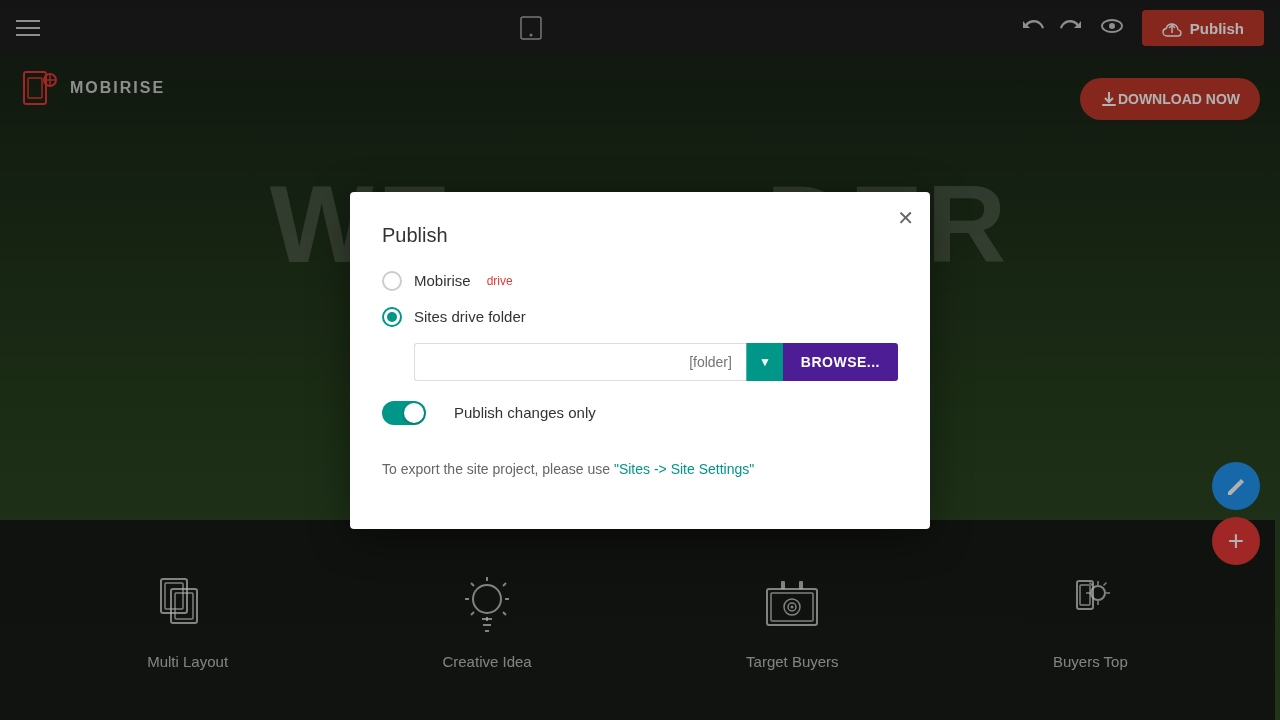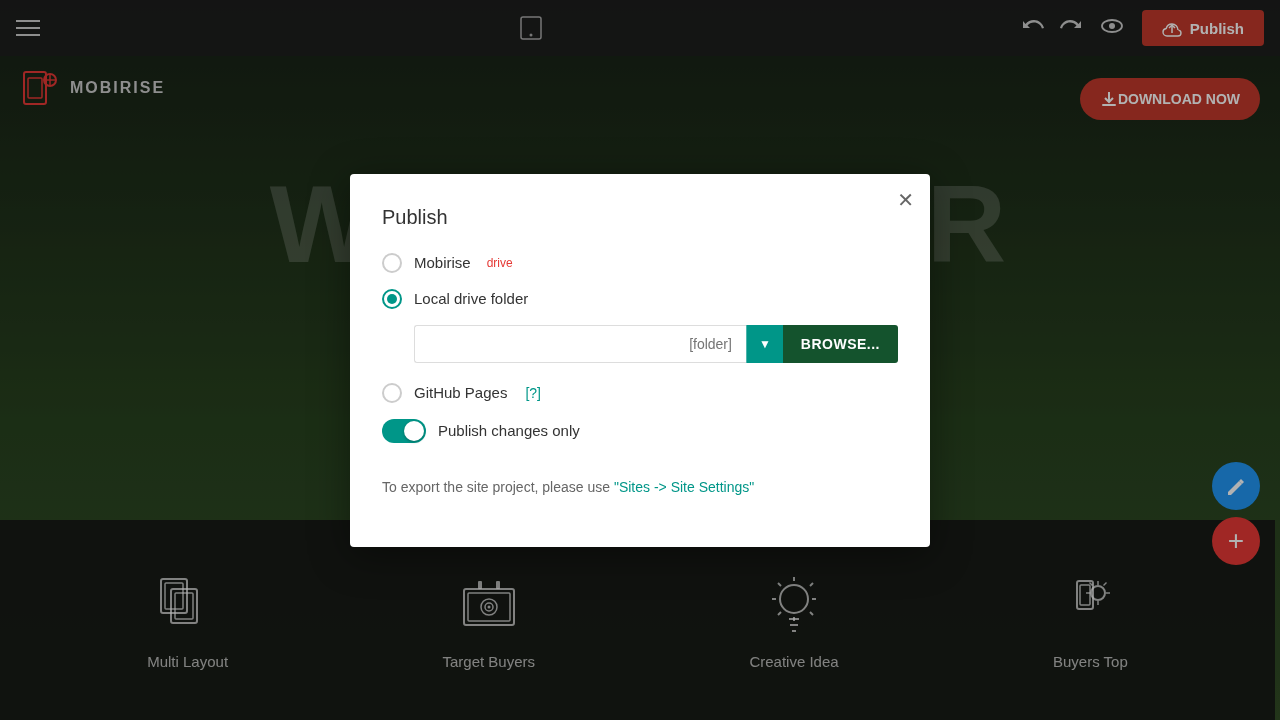--- a/index.html
+++ b/index.html
@@ -136,30 +136,30 @@
       flex: 1; border: 1px solid #ddd; border-right: none;
       padding: 10px 14px; font-size: 14px; color: #999;
       border-radius: 3px 0 0 3px; outline: none; text-align: right;
     }
     .folder-arrow-btn {
       background: #009688; color: white; border: none;
       padding: 10px 12px; cursor: pointer; font-size: 12px;
       border-left: 1px solid rgba(255,255,255,0.3);
     }
     .folder-browse-btn {
-      background: #14532d; color: white; border: none;
+      background: #4c1d95; color: white; border: none;
       padding: 10px 18px; cursor: pointer; font-size: 14px; font-weight: 600;
       border-radius: 0 3px 3px 0; letter-spacing: 0.5px;
     }
 
     
     .help-link { color: #009688; font-size: 14px; margin-left: 6px; cursor: pointer; text-decoration: none; }
 
     
-    .toggle-row { display: flex; align-items: center; gap: 12px; margin-bottom: 36px; margin-top: 8px; }
+    .toggle-row { display: flex; align-items: center; gap: 28px; margin-bottom: 36px; margin-top: 8px; }
     .toggle-switch {
       width: 44px; height: 24px; border-radius: 12px;
       background: #009688; position: relative; cursor: pointer;
     }
     .toggle-thumb {
       width: 20px; height: 20px; border-radius: 50%;
       background: white; position: absolute; top: 2px; right: 2px;
       box-shadow: 0 1px 3px rgba(0,0,0,0.3);
     }
     .toggle-label { font-size: 15px; color: #333; }
@@ -263,51 +263,51 @@
       <rect x="8" y="8" width="26" height="34" rx="2" fill="none" stroke="rgba(255,255,255,0.7)" stroke-width="2"></rect>
       <rect x="12" y="12" width="18" height="26" rx="1" fill="none" stroke="rgba(255,255,255,0.7)" stroke-width="1.5"></rect>
       <rect x="18" y="18" width="26" height="34" rx="2" fill="none" stroke="rgba(255,255,255,0.7)" stroke-width="2"></rect>
       <rect x="22" y="22" width="18" height="26" rx="1" fill="none" stroke="rgba(255,255,255,0.7)" stroke-width="1.5"></rect>
     </svg>
     <span>Multi Layout</span>
   </div>
 
   <div class="feature-item">
     <svg width="70" height="70" viewBox="0 0 70 70">
-      <rect x="10" y="18" width="50" height="36" rx="2" fill="none" stroke="rgba(255,255,255,0.7)" stroke-width="2"></rect>
-      <rect x="14" y="22" width="42" height="28" rx="1" fill="none" stroke="rgba(255,255,255,0.7)" stroke-width="1.5"></rect>
-      <circle cx="35" cy="36" r="8" fill="none" stroke="rgba(255,255,255,0.7)" stroke-width="1.5"></circle>
-      <circle cx="35" cy="36" r="4" fill="none" stroke="rgba(255,255,255,0.7)" stroke-width="1.5"></circle>
-      <circle cx="35" cy="36" r="1.5" fill="rgba(255,255,255,0.7)"></circle>
-      <rect x="24" y="10" width="4" height="8" rx="1" fill="rgba(255,255,255,0.7)"></rect>
-      <rect x="42" y="10" width="4" height="8" rx="1" fill="rgba(255,255,255,0.7)"></rect>
-    </svg>
-    <span>Target Buyers</span>
-  </div>
-
-  <div class="feature-item">
-    <svg width="70" height="70" viewBox="0 0 70 70">
       <circle cx="35" cy="28" r="14" fill="none" stroke="rgba(255,255,255,0.7)" stroke-width="2"></circle>
       <line x1="35" y1="10" x2="35" y2="6" stroke="rgba(255,255,255,0.7)" stroke-width="2"></line>
       <line x1="35" y1="50" x2="35" y2="46" stroke="rgba(255,255,255,0.7)" stroke-width="2"></line>
       <line x1="17" y1="28" x2="13" y2="28" stroke="rgba(255,255,255,0.7)" stroke-width="2"></line>
       <line x1="57" y1="28" x2="53" y2="28" stroke="rgba(255,255,255,0.7)" stroke-width="2"></line>
       <line x1="22" y1="15" x2="19" y2="12" stroke="rgba(255,255,255,0.7)" stroke-width="2"></line>
       <line x1="51" y1="15" x2="54" y2="12" stroke="rgba(255,255,255,0.7)" stroke-width="2"></line>
       <line x1="22" y1="41" x2="19" y2="44" stroke="rgba(255,255,255,0.7)" stroke-width="2"></line>
       <line x1="51" y1="41" x2="54" y2="44" stroke="rgba(255,255,255,0.7)" stroke-width="2"></line>
       <line x1="30" y1="48" x2="40" y2="48" stroke="rgba(255,255,255,0.7)" stroke-width="2"></line>
       <line x1="31" y1="54" x2="39" y2="54" stroke="rgba(255,255,255,0.7)" stroke-width="2"></line>
       <line x1="33" y1="60" x2="37" y2="60" stroke="rgba(255,255,255,0.7)" stroke-width="2"></line>
     </svg>
     <span>Creative Idea</span>
   </div>
 
   <div class="feature-item">
     <svg width="70" height="70" viewBox="0 0 70 70">
+      <rect x="10" y="18" width="50" height="36" rx="2" fill="none" stroke="rgba(255,255,255,0.7)" stroke-width="2"></rect>
+      <rect x="14" y="22" width="42" height="28" rx="1" fill="none" stroke="rgba(255,255,255,0.7)" stroke-width="1.5"></rect>
+      <circle cx="35" cy="36" r="8" fill="none" stroke="rgba(255,255,255,0.7)" stroke-width="1.5"></circle>
+      <circle cx="35" cy="36" r="4" fill="none" stroke="rgba(255,255,255,0.7)" stroke-width="1.5"></circle>
+      <circle cx="35" cy="36" r="1.5" fill="rgba(255,255,255,0.7)"></circle>
+      <rect x="24" y="10" width="4" height="8" rx="1" fill="rgba(255,255,255,0.7)"></rect>
+      <rect x="42" y="10" width="4" height="8" rx="1" fill="rgba(255,255,255,0.7)"></rect>
+    </svg>
+    <span>Target Buyers</span>
+  </div>
+
+  <div class="feature-item">
+    <svg width="70" height="70" viewBox="0 0 70 70">
       <rect x="22" y="10" width="16" height="28" rx="2" fill="none" stroke="rgba(255,255,255,0.7)" stroke-width="2"></rect>
       <rect x="25" y="14" width="10" height="20" rx="1" fill="none" stroke="rgba(255,255,255,0.7)" stroke-width="1.5"></rect>
       <circle cx="43" cy="22" r="7" fill="none" stroke="rgba(255,255,255,0.7)" stroke-width="2"></circle>
       <line x1="43" y1="14" x2="43" y2="10" stroke="rgba(255,255,255,0.7)" stroke-width="1.5"></line>
       <line x1="43" y1="34" x2="43" y2="30" stroke="rgba(255,255,255,0.7)" stroke-width="1.5"></line>
       <line x1="35" y1="22" x2="31" y2="22" stroke="rgba(255,255,255,0.7)" stroke-width="1.5"></line>
       <line x1="55" y1="22" x2="51" y2="22" stroke="rgba(255,255,255,0.7)" stroke-width="1.5"></line>
       <line x1="37.5" y1="14.5" x2="34.5" y2="11.5" stroke="rgba(255,255,255,0.7)" stroke-width="1.5"></line>
       <line x1="48.5" y1="14.5" x2="51.5" y2="11.5" stroke="rgba(255,255,255,0.7)" stroke-width="1.5"></line>
     </svg>
@@ -331,37 +331,32 @@
     <button class="modal-close">✕</button>
 
     <div class="radio-option">
       <div class="radio-circle"></div>
       <span class="radio-label">Mobirise</span>
       <span class="beta-tag">drive</span>
     </div>
 
     <div class="radio-option">
       <div class="radio-circle selected"></div>
-      <span class="radio-label">Local drive folder</span>
+      <span class="radio-label">Sites drive folder</span>
     </div>
 
     <div class="folder-row">
       <input type="text" class="folder-input" value="" placeholder="[folder]" style="">
       <button class="folder-arrow-btn">▼</button>
       <button class="folder-browse-btn">
         <span>BROWSE...</span>
       </button>
     </div>
 
 
-    <div class="radio-option">
-      <div class="radio-circle"></div>
-      <span class="radio-label">GitHub Pages</span>
-      <a class="help-link">[?]</a>
-    </div>
 
     <div class="toggle-row">
       <div class="toggle-switch">
         <div class="toggle-thumb"></div>
       </div>
       <span class="toggle-label">Publish changes only</span>
     </div>
 
     <p class="export-note">
       <span>To export the site project, please use </span>

